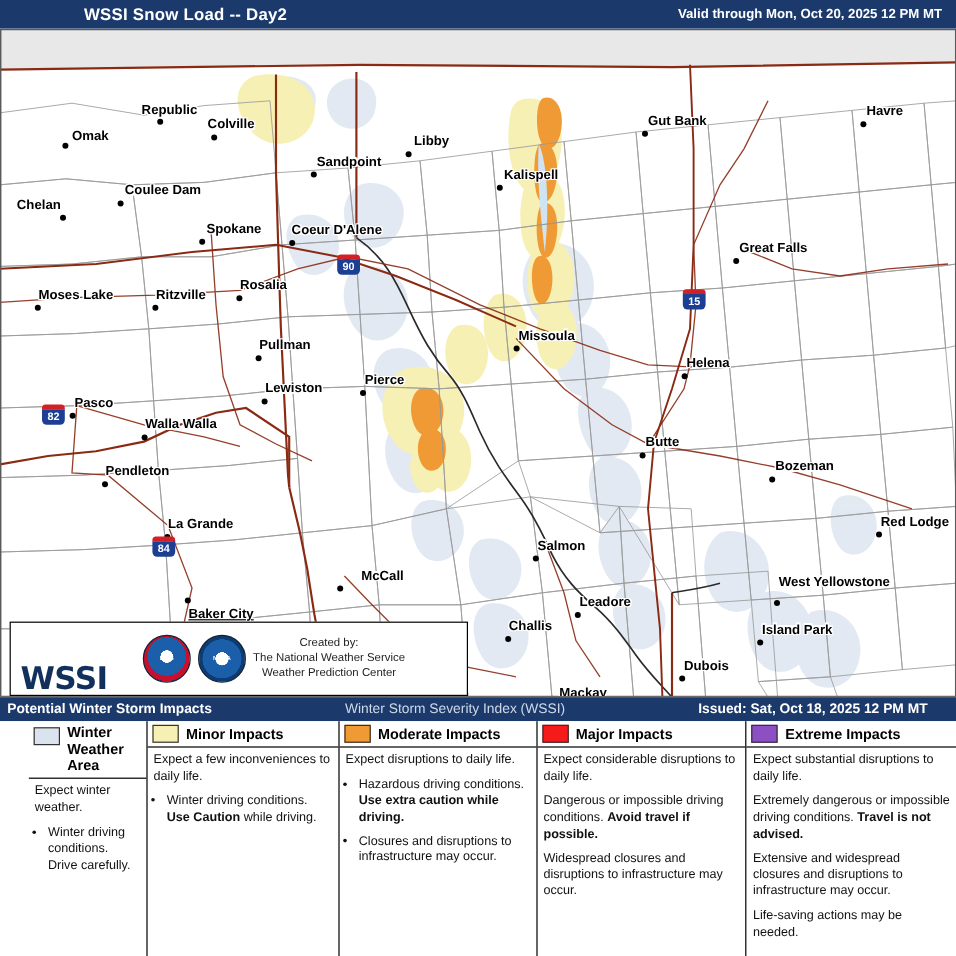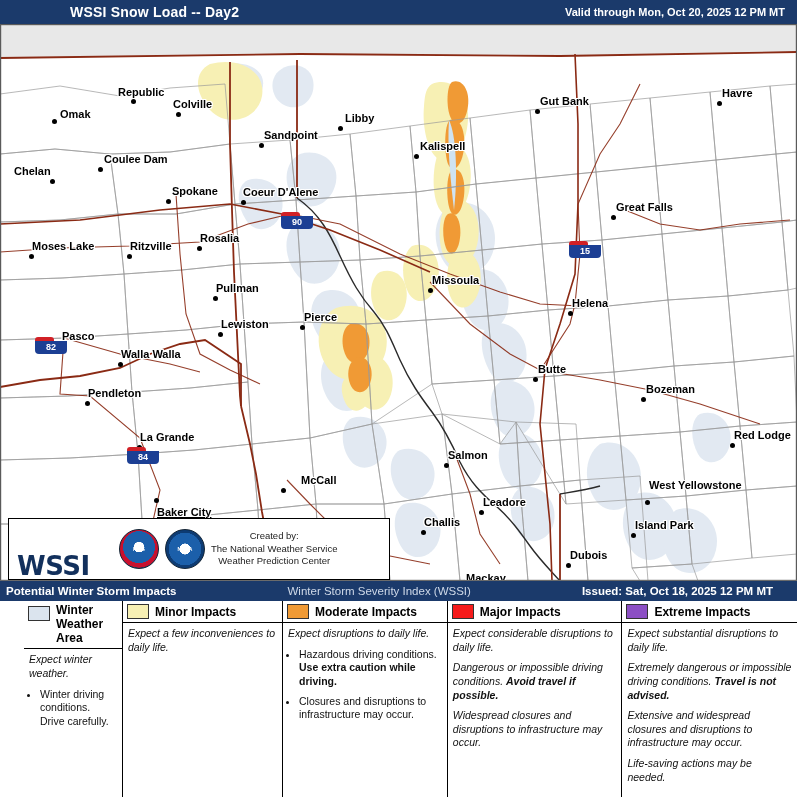--- a/index.html
+++ b/index.html
@@ -67,21 +67,21 @@
   .shield {
     position: absolute;
     width: 19px; height: 17px;
   }
   .shield .sh-top {
     width: 19px; height: 4px;
     background: #d12026;
     border-radius: 3px 3px 0 0;
   }
   .shield .sh-bot {
-    width: 32px; height: 13px;
+    width: 19px; height: 13px;
     background: #1c3f94;
     border-radius: 0 0 4px 4px;
     color: #fff;
     font-size: 9px;
     font-weight: bold;
     text-align: center;
     line-height: 12px;
   }
 
   
@@ -162,21 +162,21 @@
     border: 1px solid #333;
     margin-right: 6px;
     flex: 0 0 auto;
   }
   .leg-body {
     padding: 4px 5px;
     font-size: 10.5px;
     line-height: 1.3;
     color: #111;
   }
-  .leg-body p { margin: 0 0 7px 0; font-style: italic; }
+  .leg-body p { margin: 0 0 7px 0; }
   .leg-body ul { margin: 0; padding-left: 11px; }
   .leg-body li { margin-bottom: 6px; }
   .bold-in { font-weight: bold; }
 </style>
 </head>
 <body>
 
 <div id="page">
 
   <div id="titlebar">
@@ -549,20 +549,23 @@
       </div>
     </div>
 
     <div class="leg-col" style="width:165px;">
       <div class="leg-head">
         <div class="sw" style="background:#f7f0b4;"></div>
         <span>Minor Impacts</span>
       </div>
       <div class="leg-body">
         <p>Expect a few inconveniences to daily life.</p>
+        <ul>
+          <li>Winter driving conditions. <span class="bold-in">Use Caution</span> while driving.</li>
+        </ul>
       </div>
     </div>
 
     <div class="leg-col" style="width:170px;">
       <div class="leg-head">
         <div class="sw" style="background:#f09a35;"></div>
         <span>Moderate Impacts</span>
       </div>
       <div class="leg-body">
         <p>Expect disruptions to daily life.</p>

